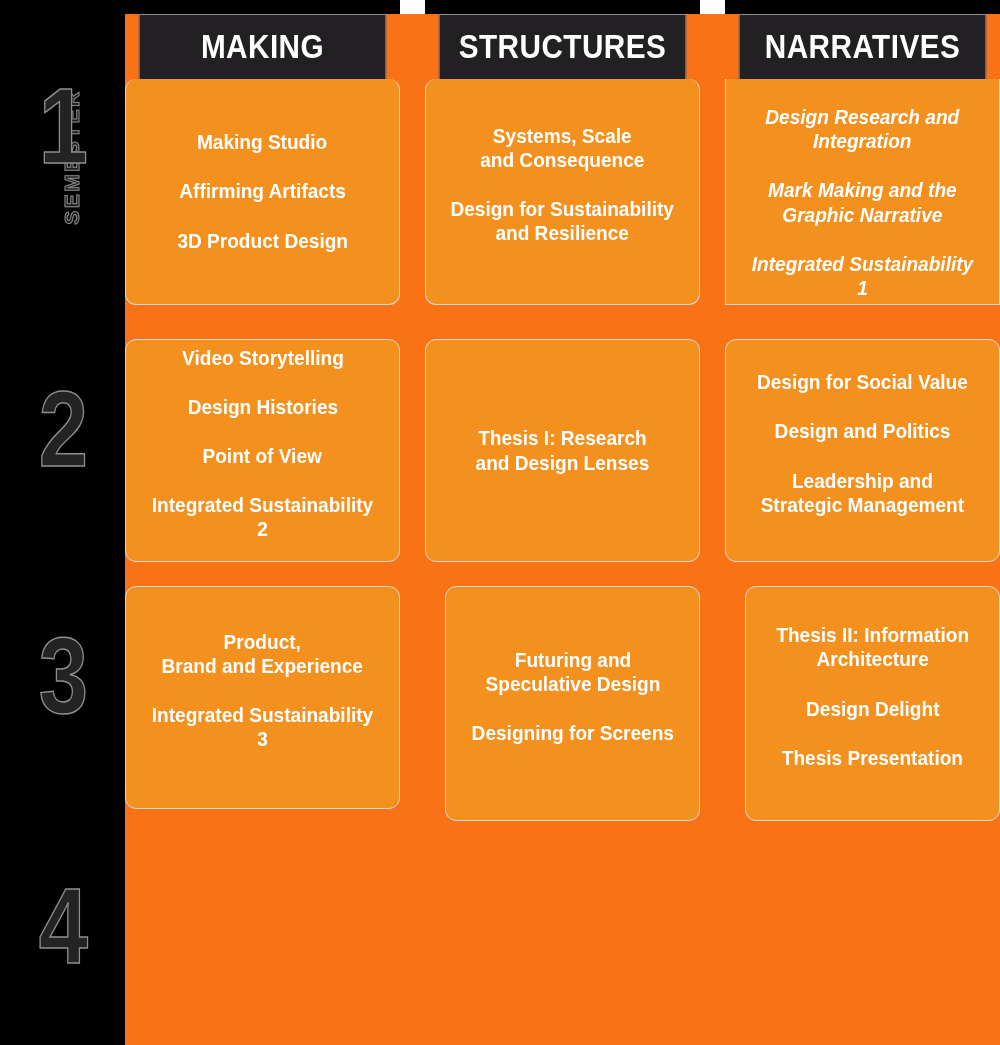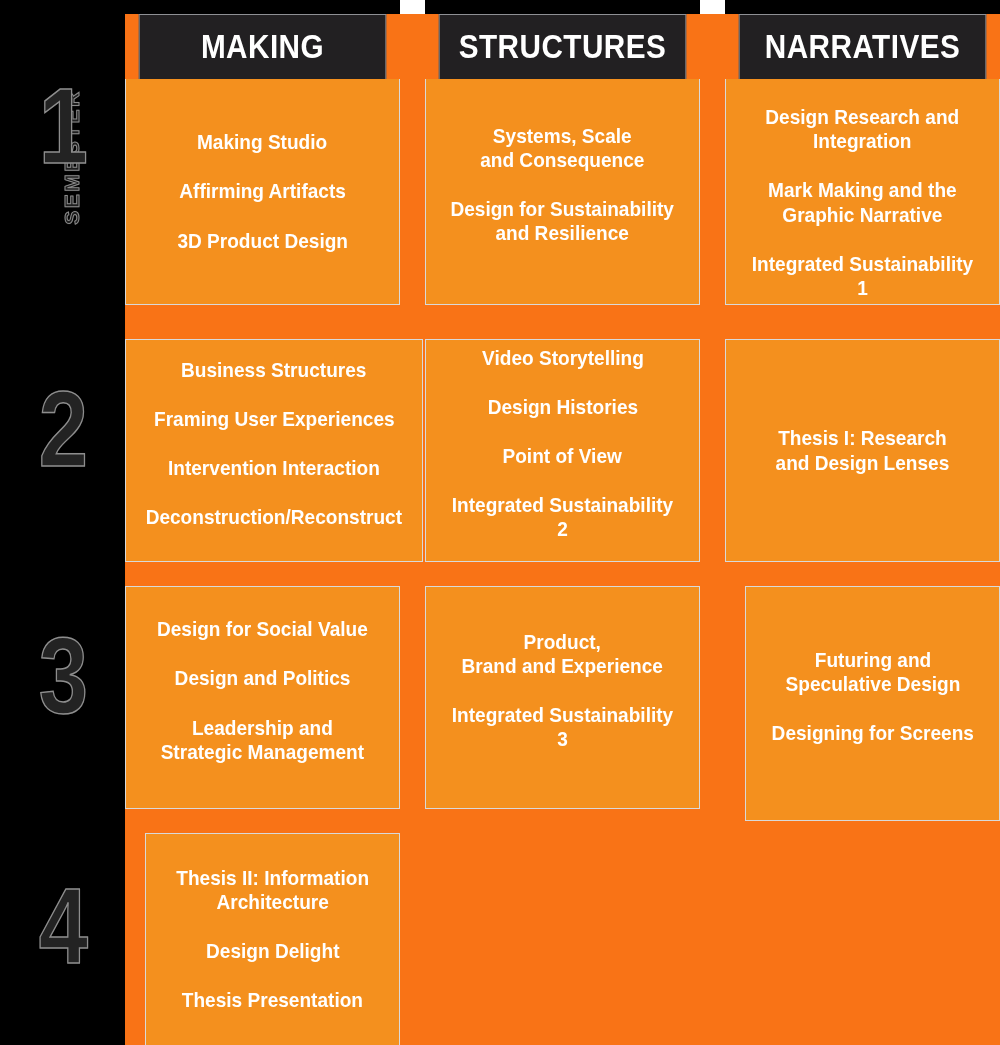--- a/index.html
+++ b/index.html
@@ -156,22 +156,22 @@
     line-height: 1.18;
     color: #ffffff;
     text-align: center;
     white-space: pre-line;
     transform: scaleX(0.93);
     transform-origin: center center;
   }
   .course + .course { margin-top: 25px; }
 
   
-  .cell.align-top    { justify-content: flex-start; padding-top: 26px; }
-  .cell.align-center { justify-content: center; }
+  .cell.align-top    { justify-content: flex-start; padding-top: 26px; font-style: italic; }
+  .cell.align-center { justify-content: center; border-radius: 11px; }
   .cell.pull-up      { padding-bottom: 20px; }
 </style>
 </head>
 <body>
 
 <div id="matrix">
 
   <div class="gutter gutter-1"></div>
   <div class="gutter gutter-2"></div>
   <div class="right-margin"></div>
@@ -210,28 +210,20 @@
         <div class="course">Design Research and
 Integration</div>
         <div class="course">Mark Making and the
 Graphic Narrative</div>
         <div class="course">Integrated Sustainability 1</div>
       </div>
     </div>
 
     <div class="row-cellwrap r2">
       <div class="cell align-center pull-up">
-        <div class="course">Business Structures</div>
-        <div class="course">Framing User Experiences</div>
-        <div class="course">Intervention Interaction</div>
-        <div class="course">Deconstruction/Reconstruct</div>
-      </div>
-    </div>
-    <div class="row-cellwrap r2">
-      <div class="cell align-center pull-up">
         <div class="course">Video Storytelling</div>
         <div class="course">Design Histories</div>
         <div class="course">Point of View</div>
         <div class="course">Integrated Sustainability 2</div>
       </div>
     </div>
 
     <div class="row-cellwrap r3">
       <div class="cell align-center">
         <div class="course">Thesis I: Research

